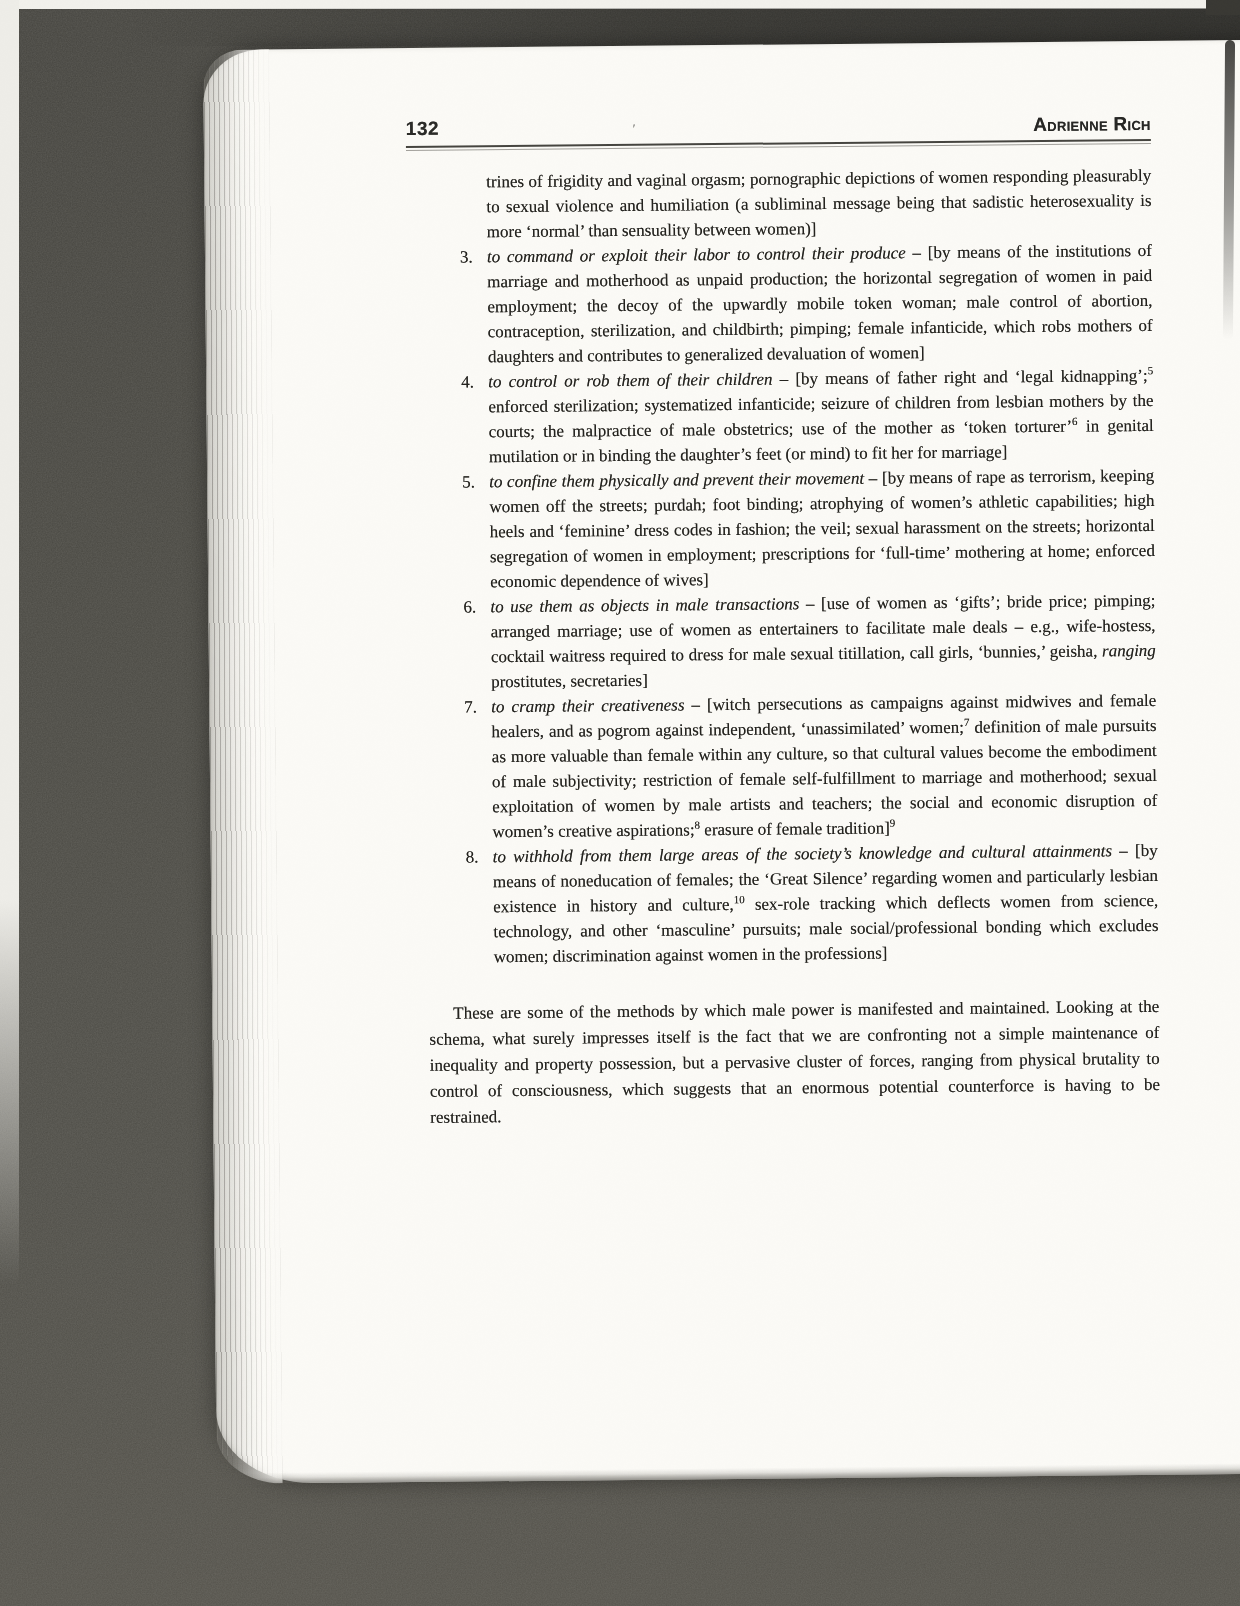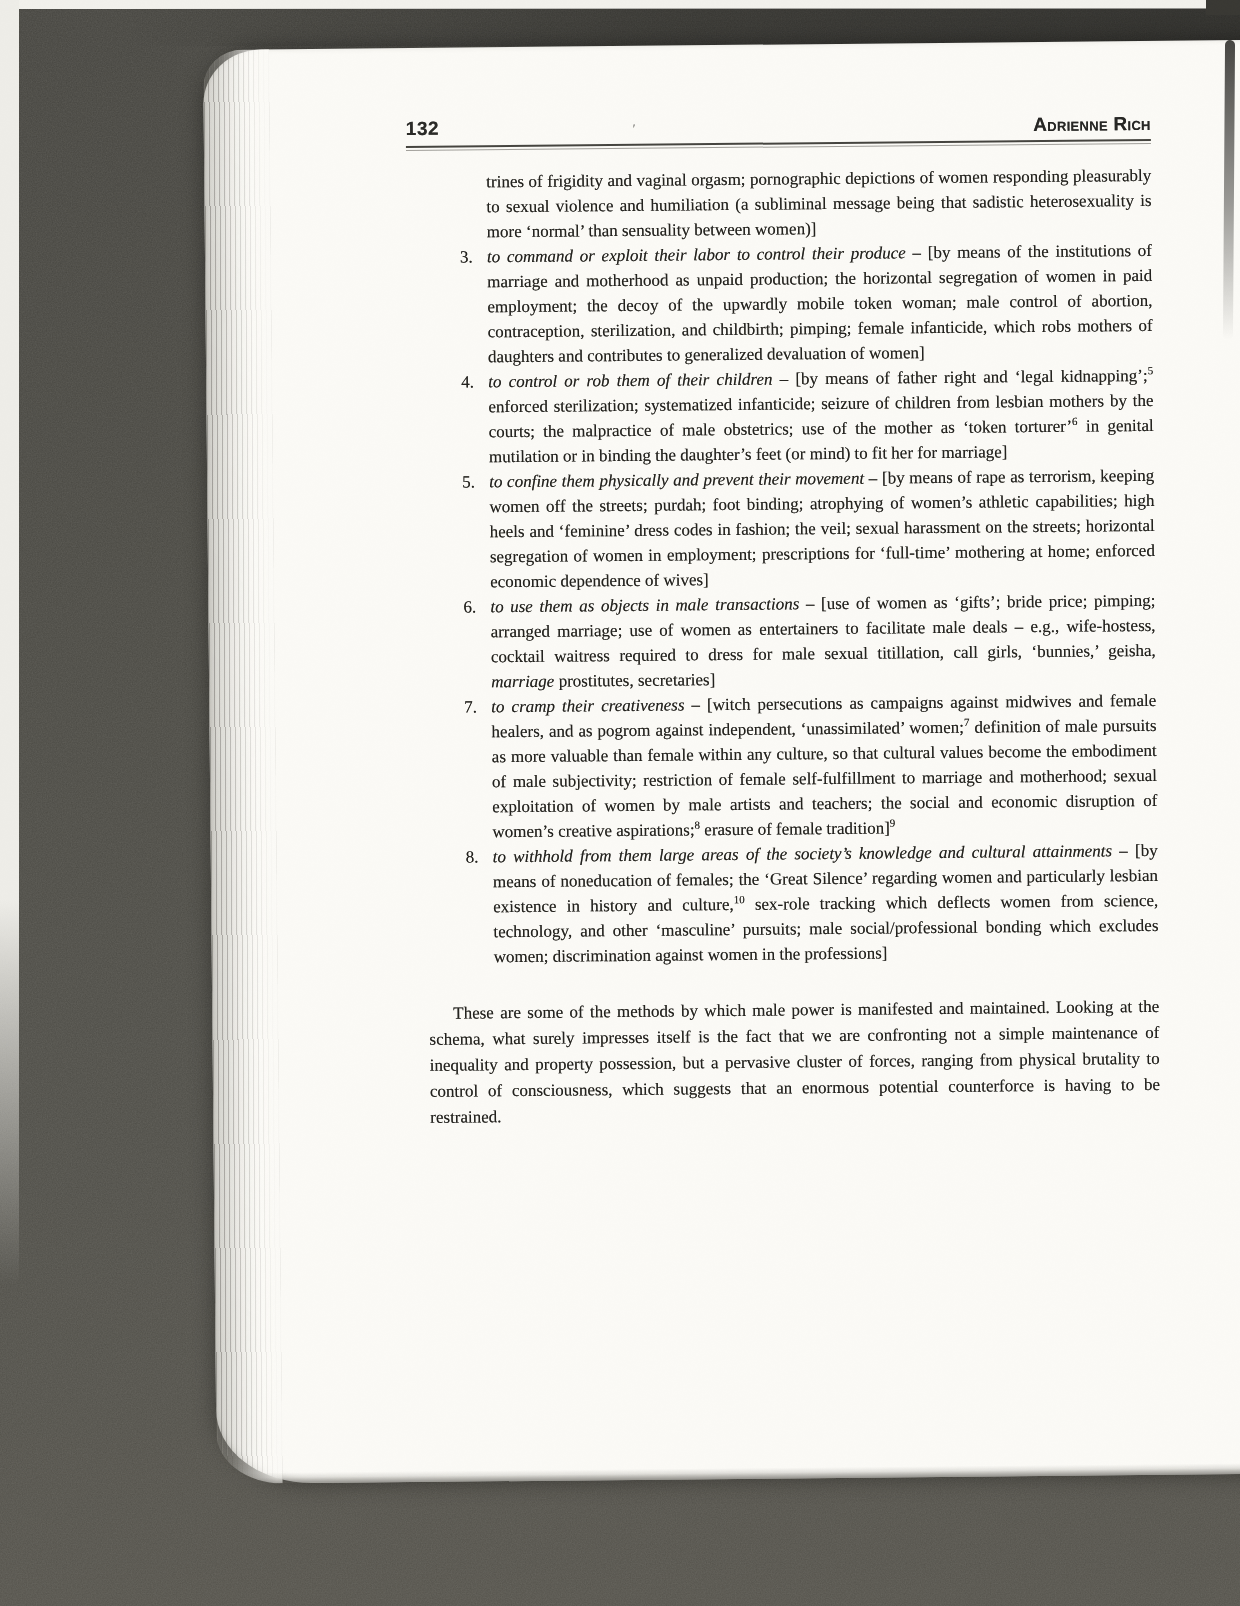--- a/index.html
+++ b/index.html
@@ -120,21 +120,21 @@
         <span class="running-head">Adrienne Rich</span>
       </div>
       <div class="header-rule"></div>
 
       <p class="intro">trines of frigidity and vaginal orgasm; pornographic depictions of women responding pleasurably to sexual violence and humiliation (a subliminal message being that sadistic heterosexuality is more ‘normal’ than sensuality between women)]</p>
 
       <ol class="methods">
           <li><span class="num">3.</span><span class="lead">to command or exploit their labor to control their produce</span> – [by means of the institutions of marriage and motherhood as unpaid production; the horizontal segregation of women in paid employment; the decoy of the upwardly mobile token woman; male control of abortion, contraception, sterilization, and childbirth; pimping; female infanticide, which robs mothers of daughters and contributes to generalized devaluation of women]</li>
           <li><span class="num">4.</span><span class="lead">to control or rob them of their children</span> – [by means of father right and ‘legal kidnapping’;<sup>5</sup> enforced sterilization; systematized infanticide; seizure of children from lesbian mothers by the courts; the malpractice of male obstetrics; use of the mother as ‘token torturer’<sup>6</sup> in genital mutilation or in binding the daughter’s feet (or mind) to fit her for marriage]</li>
           <li><span class="num">5.</span><span class="lead">to confine them physically and prevent their movement</span> – [by means of rape as terrorism, keeping women off the streets; purdah; foot binding; atrophying of women’s athletic capabilities; high heels and ‘feminine’ dress codes in fashion; the veil; sexual harassment on the streets; horizontal segregation of women in employment; prescriptions for ‘full-time’ mothering at home; enforced economic dependence of wives]</li>
-          <li><span class="num">6.</span><span class="lead">to use them as objects in male transactions</span> – [use of women as ‘gifts’; bride price; pimping; arranged marriage; use of women as entertainers to facilitate male deals – e.g., wife-hostess, cocktail waitress required to dress for male sexual titillation, call girls, ‘bunnies,’ geisha, <i>marriage</i> prostitutes, secretaries]</li>
+          <li><span class="num">6.</span><span class="lead">to use them as objects in male transactions</span> – [use of women as ‘gifts’; bride price; pimping; arranged marriage; use of women as entertainers to facilitate male deals – e.g., wife-hostess, cocktail waitress required to dress for male sexual titillation, call girls, ‘bunnies,’ geisha, <i>ranging</i> prostitutes, secretaries]</li>
           <li><span class="num">7.</span><span class="lead">to cramp their creativeness</span> – [witch persecutions as campaigns against midwives and female healers, and as pogrom against independent, ‘unassimilated’ women;<sup>7</sup> definition of male pursuits as more valuable than female within any culture, so that cultural values become the embodiment of male subjectivity; restriction of female self-fulfillment to marriage and motherhood; sexual exploitation of women by male artists and teachers; the social and economic disruption of women’s creative aspirations;<sup>8</sup> erasure of female tradition]<sup>9</sup></li>
           <li><span class="num">8.</span><span class="lead">to withhold from them large areas of the society’s knowledge and cultural attainments</span> – [by means of noneducation of females; the ‘Great Silence’ regarding women and particularly lesbian existence in history and culture,<sup>10</sup> sex-role tracking which deflects women from science, technology, and other ‘masculine’ pursuits; male social/professional bonding which excludes women; discrimination against women in the professions]</li>
         </ol>
 
       <p class="closing">These are some of the methods by which male power is manifested and maintained. Looking at the schema, what surely impresses itself is the fact that we are confronting not a simple maintenance of inequality and property possession, but a pervasive cluster of forces, ranging from physical brutality to control of consciousness, which suggests that an enormous potential counterforce is having to be restrained.</p>
     </div>
   </div>
 
   <div class="page-edge-shadow"></div>
 

